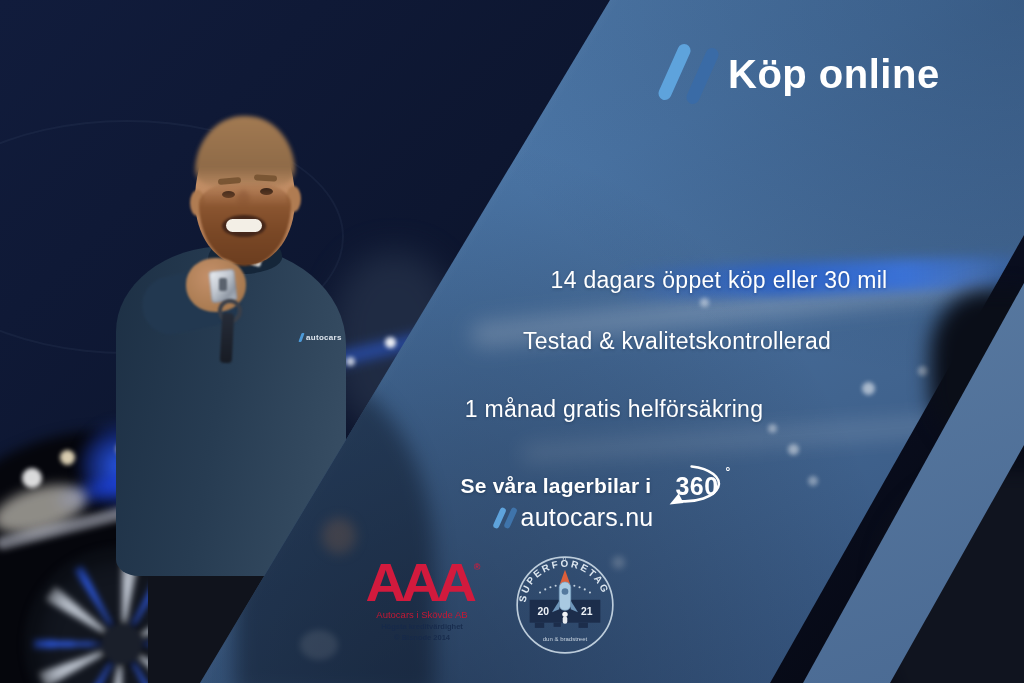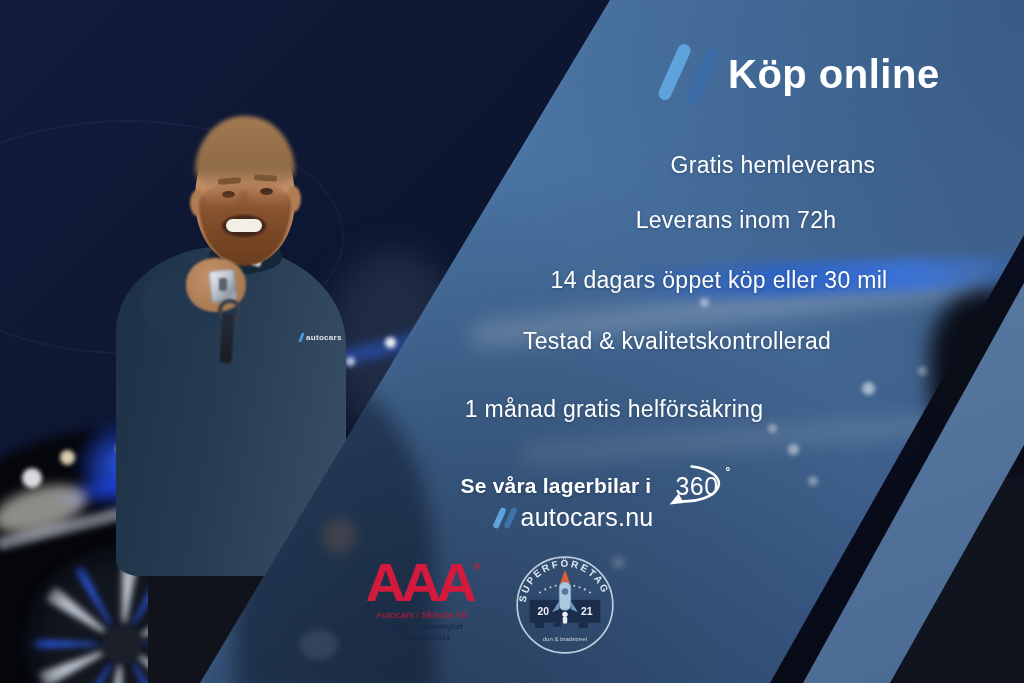--- a/index.html
+++ b/index.html
@@ -76,21 +76,21 @@
 
   
   .content{inset:0;z-index:5;color:#fff;}
   .title-row{left:660px;top:40px;width:340px;height:70px;}
   .t-slash{width:13px;height:60px;border-radius:7px;}
   .title-text{left:728px;top:52px;font-size:40px;font-weight:700;letter-spacing:.5px;white-space:nowrap;}
   .feat{transform:translateX(-50%);font-size:23px;font-weight:500;letter-spacing:.3px;white-space:nowrap;text-shadow:0 1px 3px rgba(10,25,45,.3);}
   .cta-row{left:600px;top:461px;transform:translateX(-50%);display:flex;align-items:center;gap:10px;height:50px;}
   .cta-label{font-size:21px;font-weight:700;letter-spacing:.2px;white-space:nowrap;text-shadow:0 1px 3px rgba(10,25,45,.35);}
   .badge360{position:relative;width:78px;height:48px;}
-  .badge360 .num{position:absolute;left:14px;top:10px;font-size:25px;font-weight:400;letter-spacing:.5px;}
+  .badge360 .num{position:absolute;left:14px;top:10px;font-size:25px;font-weight:700;letter-spacing:.5px;}
   .badge360 .deg{position:absolute;left:64px;top:3px;font-size:12px;font-weight:700;}
   .site-row{left:575px;top:503px;transform:translateX(-50%);display:flex;align-items:center;gap:7px;}
   .s-slash{width:6px;height:22px;border-radius:3px;transform:rotate(24deg);}
   .site-text{font-size:25px;font-weight:400;letter-spacing:.2px;white-space:nowrap;}
   .disclaimer{left:484px;top:653px;transform:translateX(-50%);font-size:14px;font-weight:400;letter-spacing:.3px;white-space:nowrap;text-shadow:0 1px 2px rgba(10,25,45,.4);}
 
   
   .aaa{left:422px;top:558px;transform:translateX(-50%);text-align:center;width:160px;}
   .aaa-letters{font-size:56px;line-height:50px;font-weight:800;letter-spacing:-5px;color:#d21a3d;transform:scaleY(.95);display:inline-block;}
   .aaa-reg{font-size:9px;color:#d21a3d;vertical-align:top;position:relative;top:4px;left:2px;font-weight:700;}
@@ -177,22 +177,20 @@
   <div class="abs stripe"></div>
 
   <div class="abs content">
 
     <div class="abs title-row">
       <span class="abs t-slash" style="left:8px;top:2px;background:#5ea3dc;transform:rotate(24deg)"></span>
       <span class="abs t-slash" style="left:36px;top:6px;background:#3a6ba6;transform:rotate(24deg)"></span>
     </div>
     <div class="abs title-text">Köp online</div>
 
-    <div class="abs feat" style="left:773px;top:152px">Gratis hemleverans</div>
-    <div class="abs feat" style="left:736px;top:207px">Leverans inom 72h</div>
     <div class="abs feat" style="left:719px;top:267px">14 dagars öppet köp eller 30 mil</div>
     <div class="abs feat" style="left:677px;top:328px">Testad &amp; kvalitetskontrollerad</div>
     <div class="abs feat" style="left:614px;top:396px">1 månad gratis helförsäkring</div>
 
     <div class="abs cta-row">
       <span class="cta-label">Se våra lagerbilar i</span>
       <span class="badge360">
         <svg viewBox="0 0 78 48" width="78" height="48" style="position:absolute;left:0;top:0">
           <path d="M 30,4.5 A 34,17.5 0 1 1 16,39" fill="none" stroke="#ffffff" stroke-width="2.6" stroke-linecap="round"></path>
           <polygon points="22,41 8,42.5 17,31.5" fill="#ffffff"></polygon>

